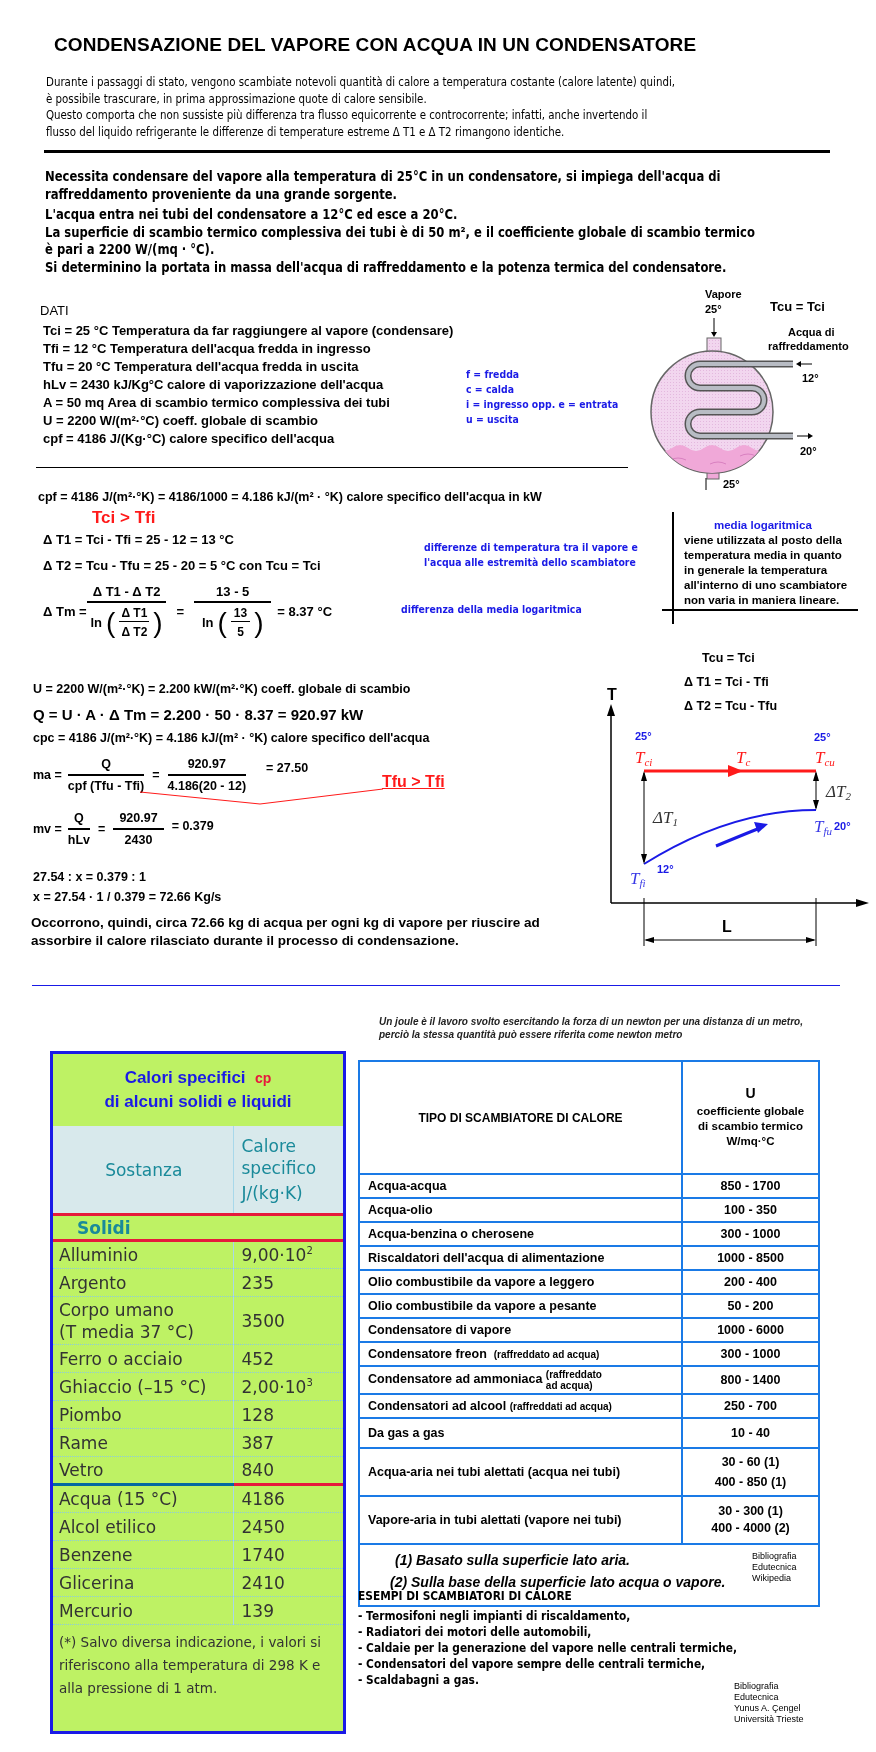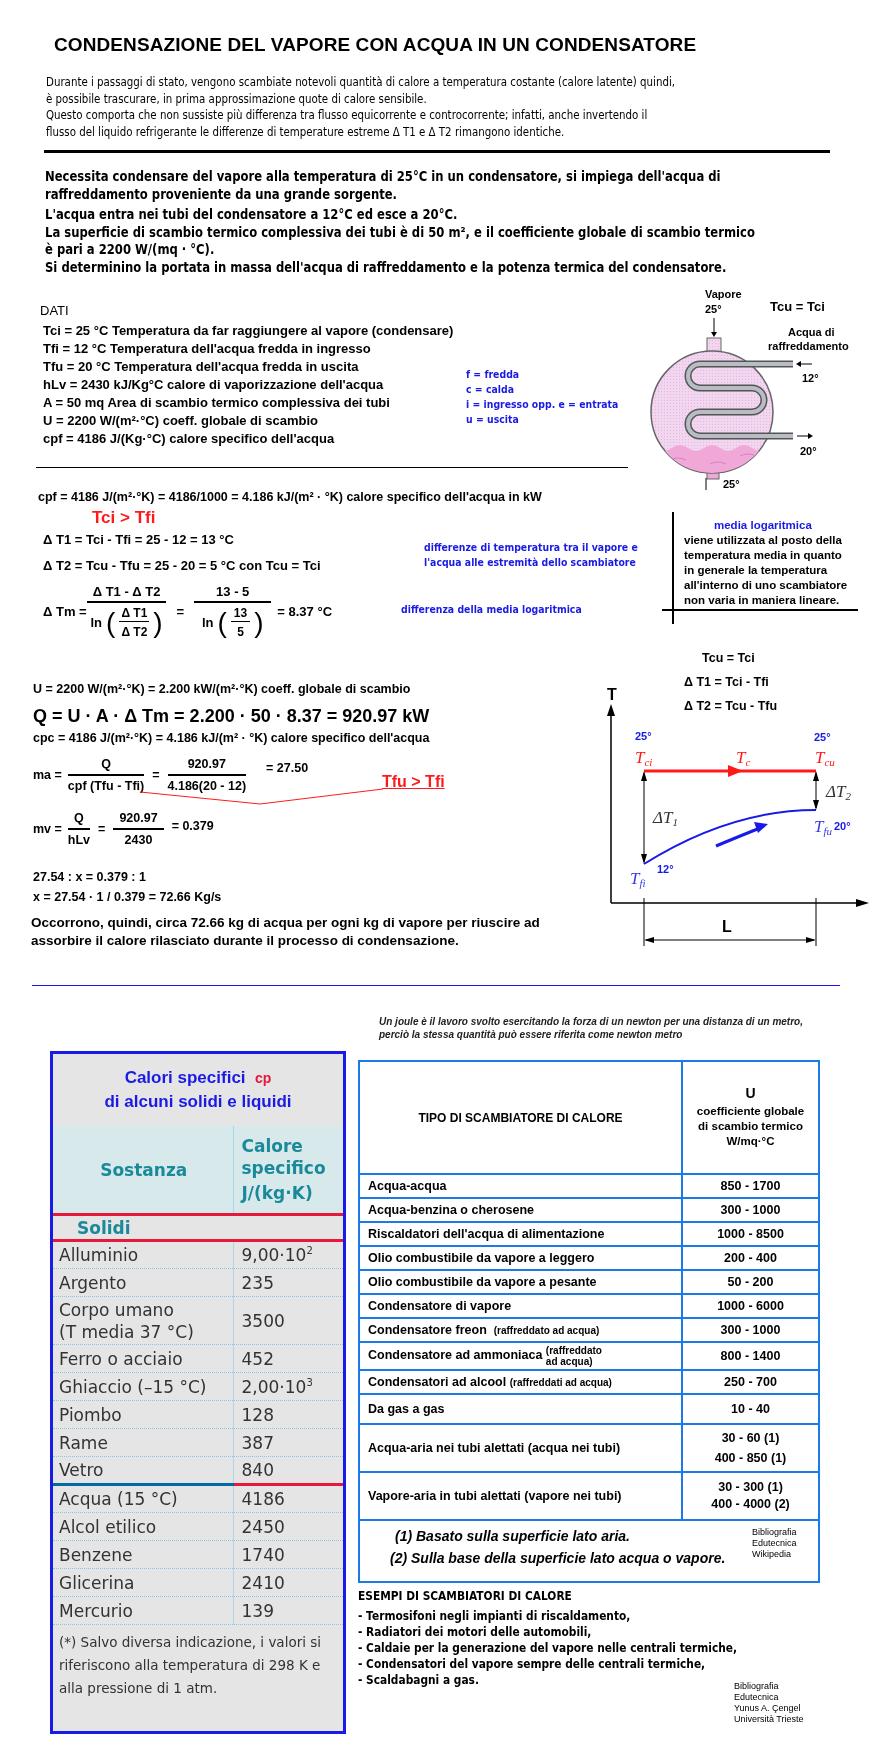--- a/index.html
+++ b/index.html
@@ -21,27 +21,27 @@
   .frac { display: inline-block; vertical-align: middle; text-align: center; }
   .frac .num { display: block; padding: 0 6px 2px; border-bottom: 2px solid #000; }
   .frac .den { display: block; padding-top: 3px; }
   .note-box { position: absolute; left: 672px; top: 512px; width: 200px; }
   .note-box .vline { position: absolute; left: 0; top: 0; width: 2px; height: 112px; background: #000; }
   .note-box .hline { position: absolute; left: -10px; top: 97px; width: 196px; height: 2px; background: #000; }
   .note-text { position: absolute; left: 12px; top: 6px; font-size: 11.5px; line-height: 15px; font-weight: bold; }
   .hr-blue { position: absolute; left: 32px; top: 985px; width: 808px; height: 1px; background: #1a1ae6; }
   .joule { position: absolute; left: 379px; top: 1015px; font-size: 10px; line-height: 13px; font-style: italic; font-weight: bold; color: #222; }
   
-  .cp-box { position: absolute; left: 50px; top: 1051px; width: 296px; height: 683px; border: 3px solid #1a1ae6; background: #e5e5e5; }
+  .cp-box { position: absolute; left: 50px; top: 1051px; width: 296px; height: 683px; border: 3px solid #1a1ae6; background: #bef264; }
   .cp-title { text-align: center; font-weight: bold; font-size: 17px; color: #1a1ae6; line-height: 24px; padding-top: 12px; height: 72px; }
   .cp-title .cp { color: #e6193c; font-size: 14px; }
   table.cp { width: 100%; border-collapse: collapse; font-family: "DejaVu Sans", sans-serif; }
   table.cp td { font-size: 17px; color: #333; border-bottom: 1px dotted #8ac8e0; padding: 2px 4px 1px 6px; height: 28px; vertical-align: middle; }
   table.cp td.v { border-left: 1px solid #a8d8ea; padding-left: 8px; width: 110px; }
-  table.cp tr.head td { background: #d8e9ec; color: #1a8a9a; font-weight: bold; font-size: 17px; height: 88px; line-height: 22px; border-bottom: 3px solid #e6193c; }
+  table.cp tr.head td { background: #d8e9ec; color: #1a8a9a; font-weight: normal; font-size: 17px; height: 88px; line-height: 22px; border-bottom: 3px solid #e6193c; }
   table.cp tr.head td.s { text-align: center; }
   table.cp tr.sec td { color: #1a8a9a; font-weight: bold; font-size: 17px; border-bottom: 3px solid #e6193c; height: 26px; padding-left: 24px; }
   .cp-foot { font-family: "DejaVu Sans", sans-serif; font-size: 13.5px; line-height: 23px; color: #333; padding: 6px 6px; }
   sup { font-size: 10px; }
   
   .u-box { position: absolute; left: 358px; top: 1060px; width: 462px; border: 2px solid #1a7ae6; }
   table.u { width: 100%; border-collapse: collapse; }
   table.u td { border-bottom: 2px solid #1a7ae6; font-size: 12.5px; font-weight: bold; padding: 2px 8px; height: 24px; vertical-align: middle; }
   table.u td.val { border-left: 2px solid #1a7ae6; text-align: center; width: 136px; }
   table.u tr.uh td { height: 112px; text-align: center; font-size: 12px; }
@@ -177,21 +177,21 @@
     <div class="blue" style="padding-left:30px;">media logaritmica</div>
     <div>viene utilizzata al posto della</div>
     <div>temperatura media in quanto</div>
     <div>in generale la temperatura</div>
     <div>all'interno di uno scambiatore</div>
     <div>non varia in maniera lineare.</div>
   </div>
 </div>
 
 <div class="abs f13" style="left:33px;top:682px;font-size:12.5px;">U = 2200  W/(m²·°K) =  2.200  kW/(m²·°K)      coeff. globale di scambio</div>
-<div class="abs f13" style="left:33px;top:706px;font-size:18px;">Q = U · A · Δ Tm  =  2.200 · 50 · 8.37 = 920.97  kW</div>
+<div class="abs f13" style="left:33px;top:706px;font-size:15px;">Q = U · A · Δ Tm  =  2.200 · 50 · 8.37 = 920.97  kW</div>
 <div class="abs f13" style="left:33px;top:731px;font-size:12.5px;">cpc  = 4186  J/(m²·°K)  = 4.186  kJ/(m² · °K)   calore specifico  dell'acqua</div>
 
 <div class="abs f13" style="left:33px;top:757px;display:flex;align-items:center;font-size:12.5px;">
   <span>ma =</span>
   <span class="frac" style="margin-left:6px;">
       <span class="num" style="padding:0 28px 3px;">Q</span>
       <span class="den">cpf (Tfu - Tfi)</span>
     </span>
   <span style="margin:0 8px;">=</span>
   <span class="frac">
@@ -372,20 +372,24 @@
         <div>coefficiente globale</div>
             <div>di scambio termico</div>
             <div>W/mq·°C</div>
       </td>
     </tr>
     <tr>
           <td>Acqua-acqua</td>
           <td class="val">850 - 1700</td>
         </tr>
     <tr>
+          <td>Acqua-olio</td>
+          <td class="val">100 - 350</td>
+        </tr>
+    <tr>
           <td>Acqua-benzina o cherosene</td>
           <td class="val">300 - 1000</td>
         </tr>
     <tr>
           <td>Riscaldatori dell'acqua di alimentazione</td>
           <td class="val">1000 - 8500</td>
         </tr>
     <tr>
           <td>Olio combustibile da vapore a leggero</td>
           <td class="val">200 - 400</td>

